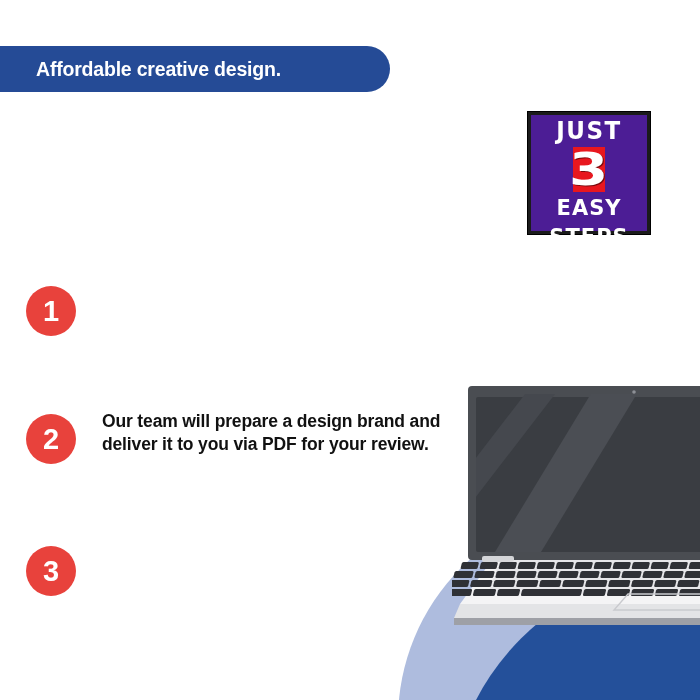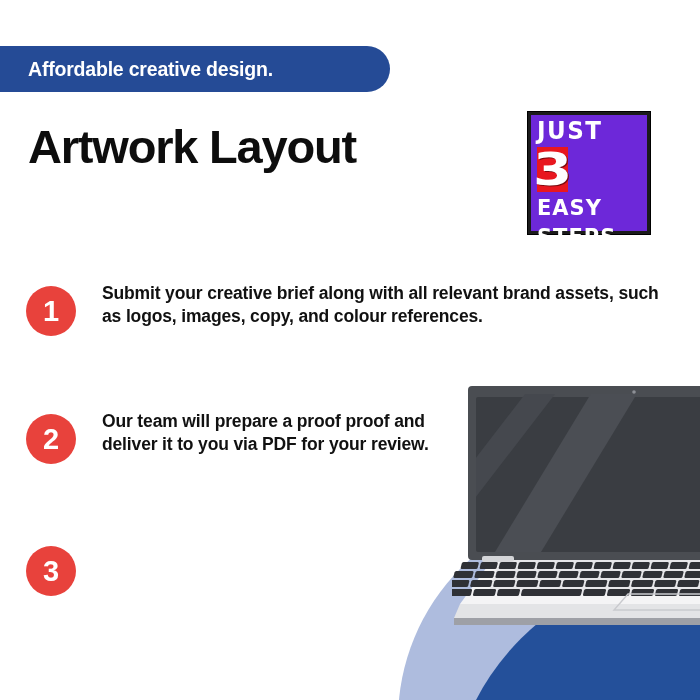--- a/index.html
+++ b/index.html
@@ -41,47 +41,47 @@
     background:#254b96;
     border-radius:0 23px 23px 0;
     display:flex; align-items:center;
     z-index:5;
   }
   .header-pill-text {
     color:#ffffff;
     font-size:19.5px;
     font-weight:bold;
     letter-spacing:-0.2px;
-    padding-left:28px;
+    padding-left:36px;
   }
 
   
   .page-title {
     position:absolute;
     left:28px; top:121px;
     width:470px;
     z-index:5;
     font-size:47px;
     font-weight:bold;
     line-height:1.12;
     color:#0d0d0d;
     letter-spacing:-1.2px;
   }
 
   
   .badge {
     position:absolute;
     left:528px; top:112px;
     width:122px; height:122px;
-    background:#6d28d9;
+    background:#4c1d95;
     border:3px solid #1b1b1b;
     z-index:6;
     display:flex;
     flex-direction:column;
-    align-items:flex-start;
+    align-items:center;
     padding:5px 6px 6px 6px;
     box-shadow:0 0 0 1px #000;
   }
   .badge-just {
     color:#ffffff;
     font-size:23px;
     font-weight:bold;
     text-align:center;
     letter-spacing:1.5px;
     line-height:1;
@@ -159,43 +159,42 @@
 <div class="bg-layer">
   <div class="blue-light"></div>
   <div class="blue-dark"></div>
 </div>
 
 <div class="header-pill">
   <span class="header-pill-text">Affordable creative design.</span>
 </div>
 
 <h1 class="page-title">
-  <span>Artwork Layout</span><br>
+  <br>
 </h1>
 
 <div class="badge">
   <div class="badge-just">JUST</div>
   <div class="badge-three-band">
     <span class="badge-three">3</span>
   </div>
   <div class="badge-easy">EASY</div>
   <div class="badge-rule"></div>
   <div class="badge-steps">STEPS</div>
 </div>
 
 <div class="steps">
 
   <div class="step step-1">
     <div class="step-badge">1</div>
-    <div class="step-text">Submit your creative brief along with all relevant brand assets, such as logos, images, copy, and colour references.</div>
   </div>
 
   <div class="step step-2">
     <div class="step-badge">2</div>
-    <div class="step-text">Our team will prepare a proof proof and deliver it to you via PDF for your review.</div>
+    <div class="step-text">Our team will prepare a design brand and deliver it to you via PDF for your review.</div>
   </div>
 
   <div class="step step-3">
     <div class="step-badge">3</div>
   </div>
 
 </div>
 
 <svg class="laptop" viewBox="0 0 340 260">
   <defs>

